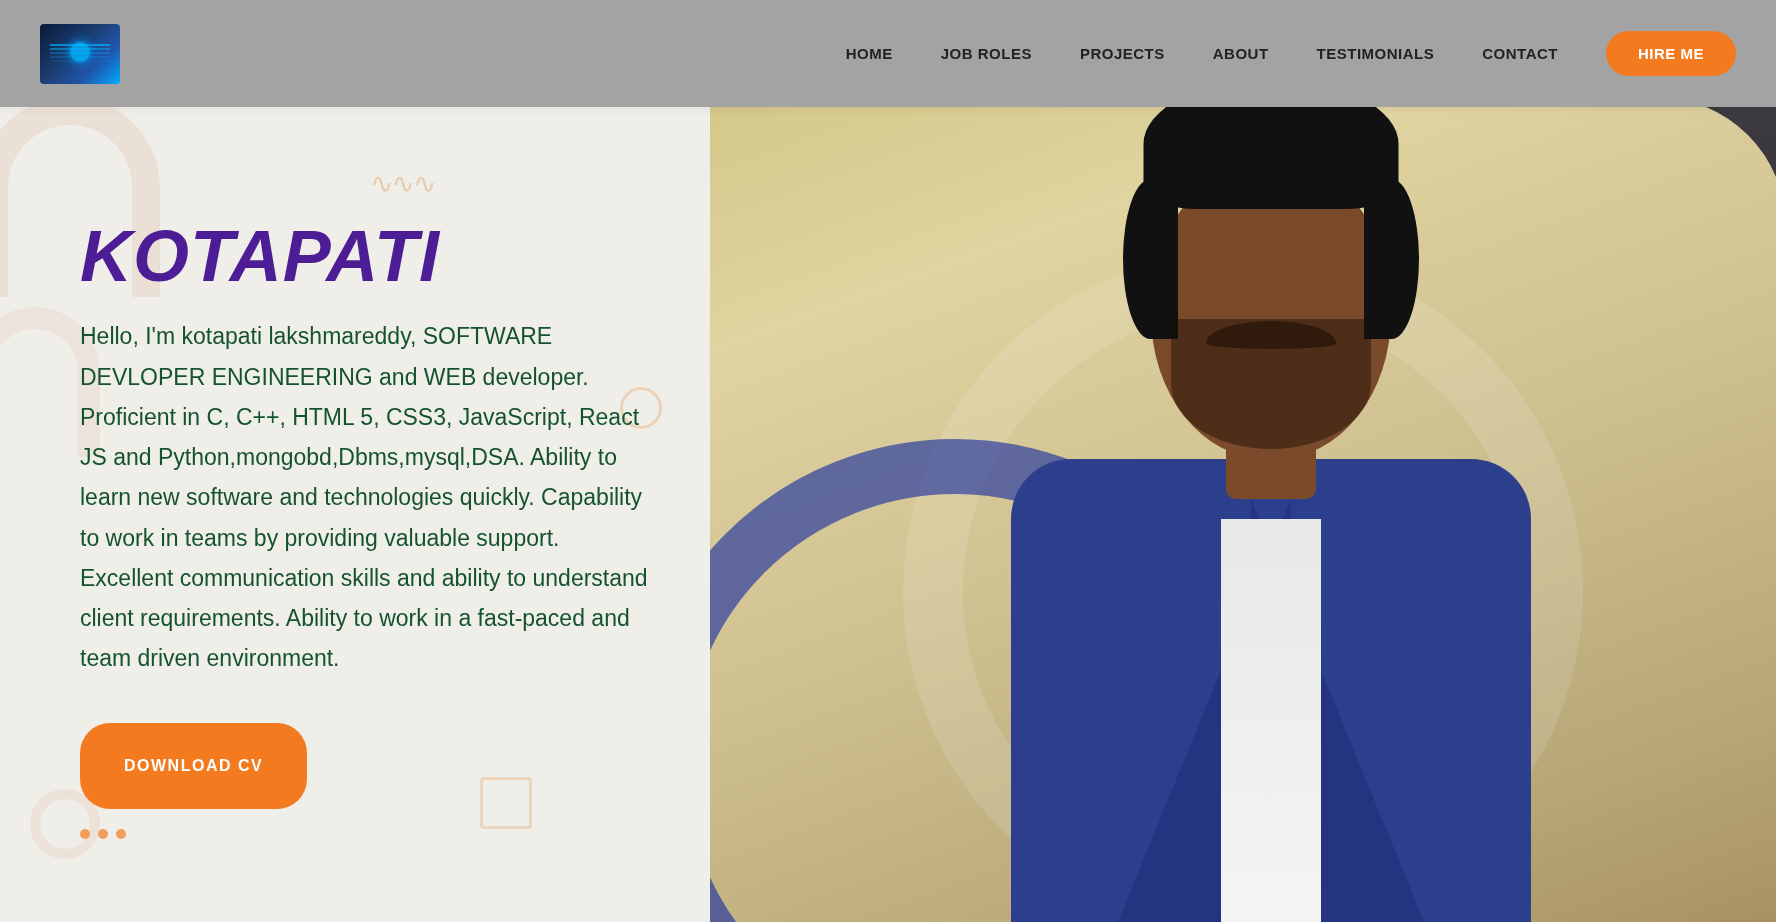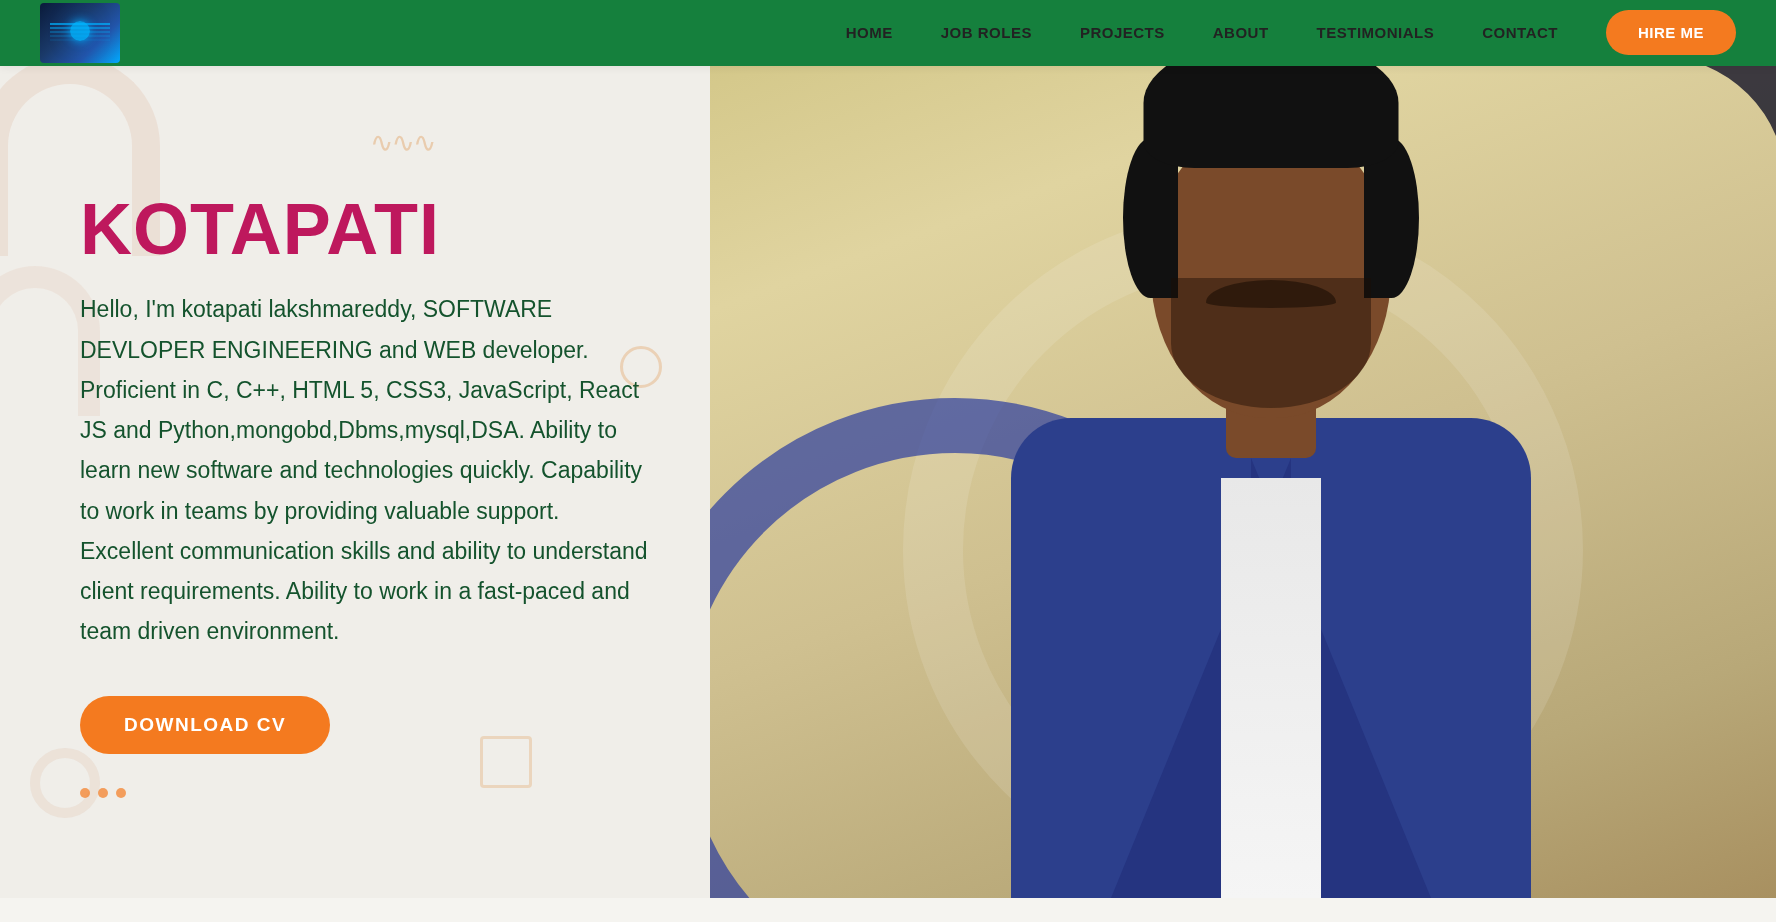--- a/index.html
+++ b/index.html
@@ -15,22 +15,22 @@
       min-height: 922px;
       overflow-x: hidden;
     }
 
     
     .navbar {
       display: flex;
       align-items: center;
       justify-content: space-between;
       padding: 0 40px;
-      height: 66px;
-      background: #15803d;
+      height: 107px;
+      background: #a3a3a3;
       box-shadow: 0 2px 8px rgba(0,0,0,0.06);
       position: relative;
       z-index: 10;
     }
 
     .navbar-logo {
       width: 80px;
       height: 60px;
       background: linear-gradient(135deg, #0a1a3a 0%, #1a3a6a 40%, #2255aa 70%, #00aaff 100%);
       border-radius: 4px;
@@ -194,46 +194,47 @@
       height: 52px;
       border: 3px solid #e8c4a0;
       border-radius: 4px;
       opacity: 0.6;
     }
 
     .hero-title {
       font-size: 72px;
       font-weight: 900;
       line-height: 1.1;
-      color: #be185d;
+      color: #4c1d95;
       text-transform: uppercase;
       margin-bottom: 20px;
       letter-spacing: 1px;
       position: relative;
       z-index: 2;
+      font-style: italic;
     }
 
     .hero-description {
       font-size: 23px;
       color: #14532d;
       line-height: 1.75;
       max-width: 570px;
       margin-bottom: 44px;
       position: relative;
       z-index: 2;
     }
 
     .download-cv-btn {
       display: inline-block;
       background: #f47a1f;
       color: #fff;
-      padding: 18px 44px;
+      padding: 34px 44px;
       border-radius: 30px;
       font-weight: 800;
-      font-size: 19px;
+      font-size: 16px;
       letter-spacing: 1.5px;
       text-transform: uppercase;
       text-decoration: none;
       cursor: pointer;
       border: none;
       position: relative;
       z-index: 2;
       align-self: flex-start;
     }
 

